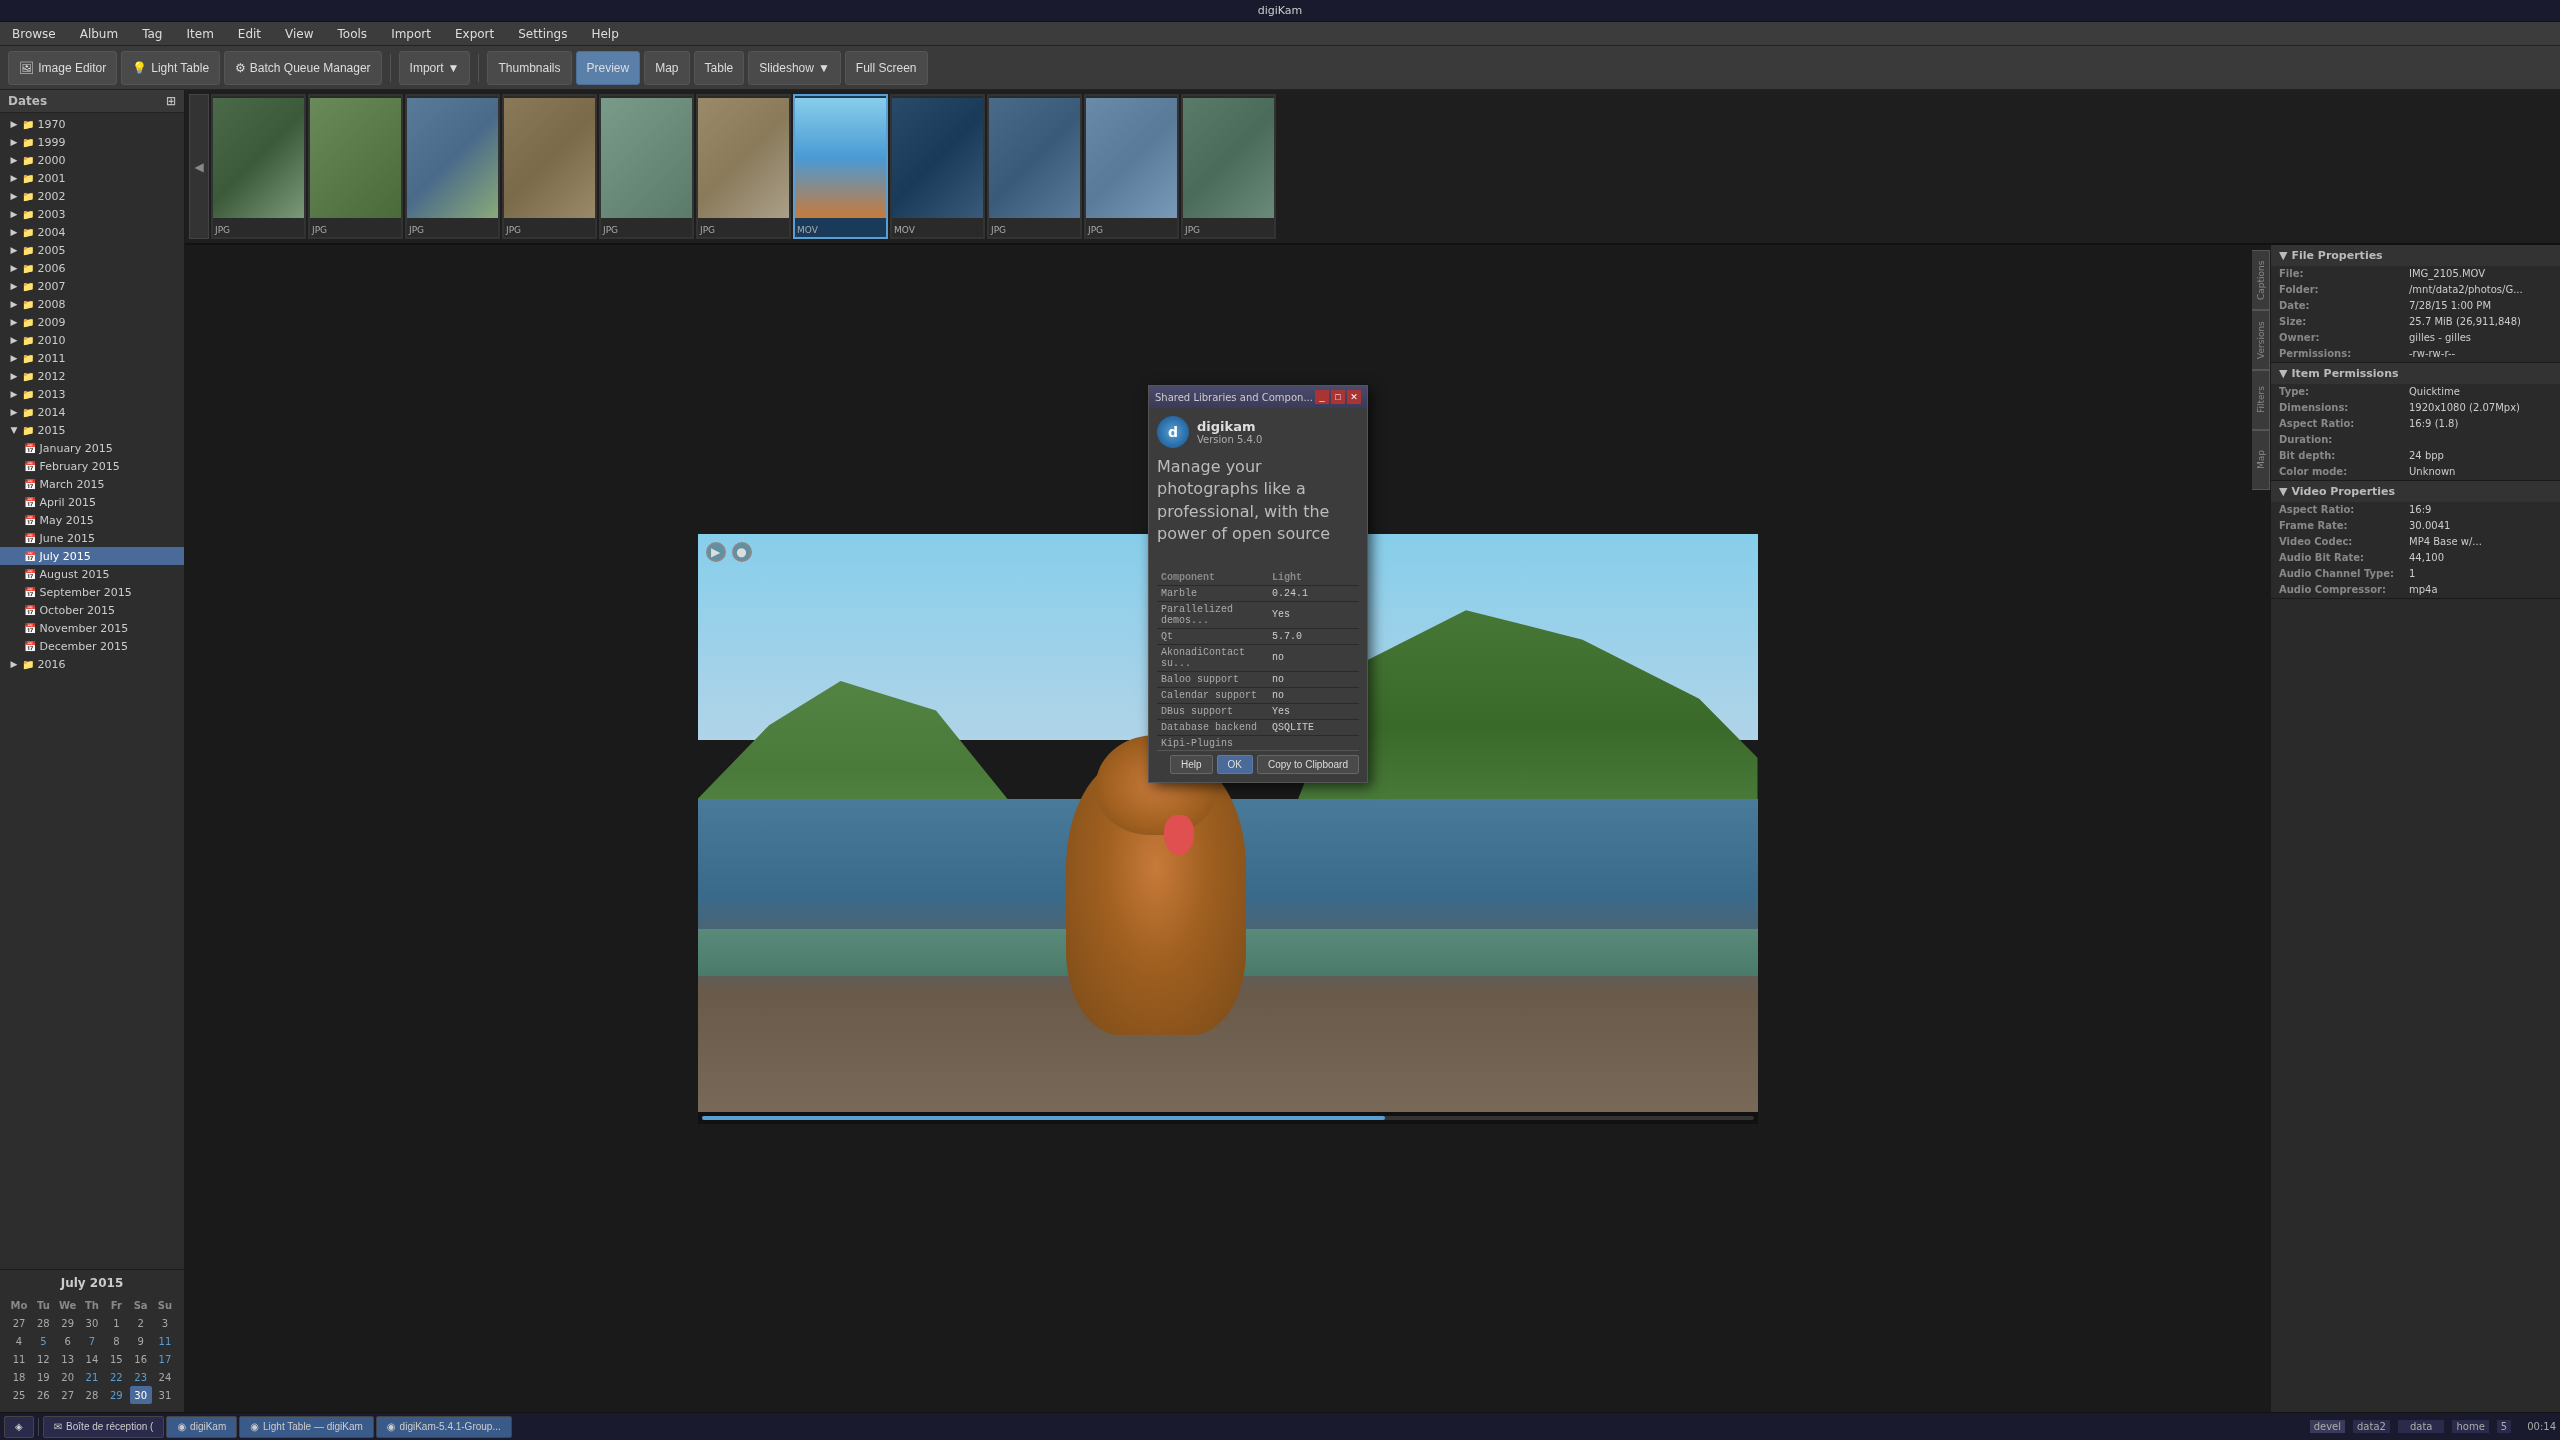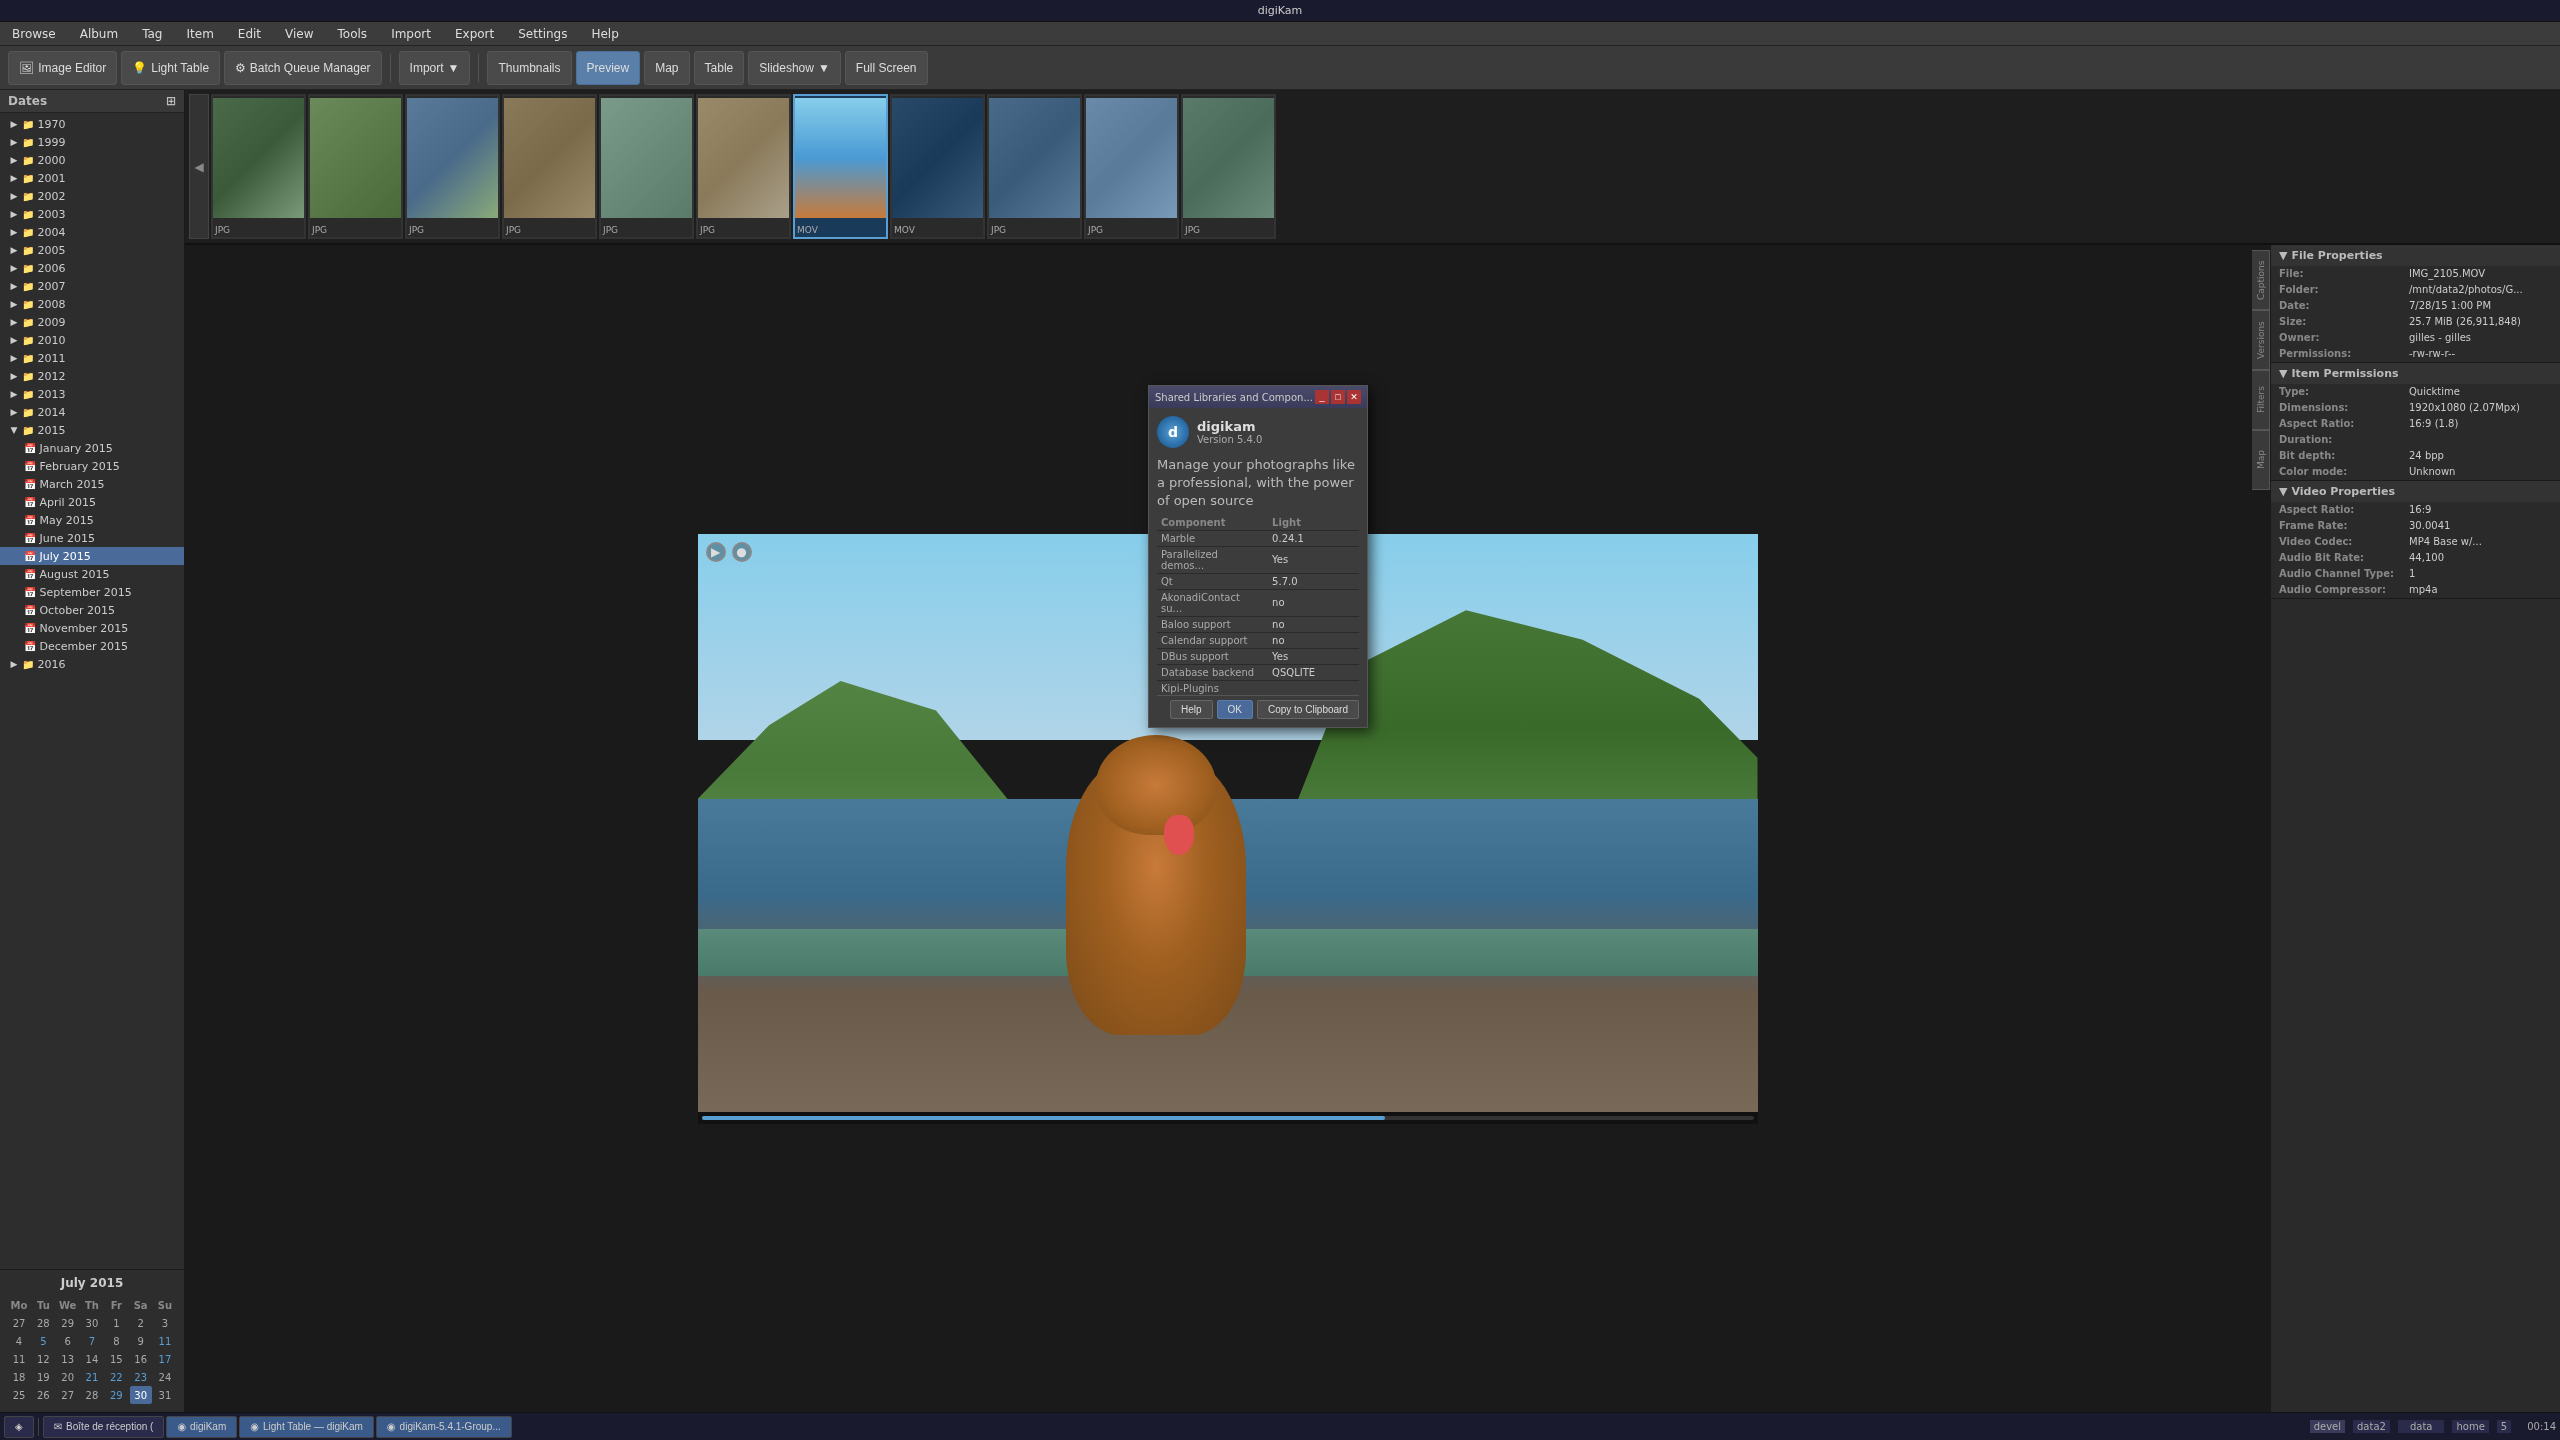--- a/index.html
+++ b/index.html
@@ -546,40 +546,41 @@
       font-size: 13px;
       font-weight: bold;
       color: #ddd;
     }
     .dialog-app-info p {
       font-size: 10px;
       color: #aaa;
     }
 
     .dialog-description {
-      font-size: 13px;
+      font-size: 16px;
       color: #bbb;
-      margin-bottom: 4px;
+      margin-bottom: 24px;
       line-height: 1.4;
     }
 
     .dialog-table {
       width: 100%;
       border-collapse: collapse;
       font-size: 10px;
       margin-bottom: 8px;
     }
 
     .dialog-table tr {
       border-bottom: 1px solid #2a2a2a;
     }
 
     .dialog-table td {
       padding: 2px 4px;
       color: #ccc;
+      font-family: Liberation Mono, monospace;
     }
 
     .dialog-table td:first-child {
       color: #aaa;
       width: 55%;
     }
 
     .dialog-buttons {
       display: flex;
       justify-content: flex-end;

